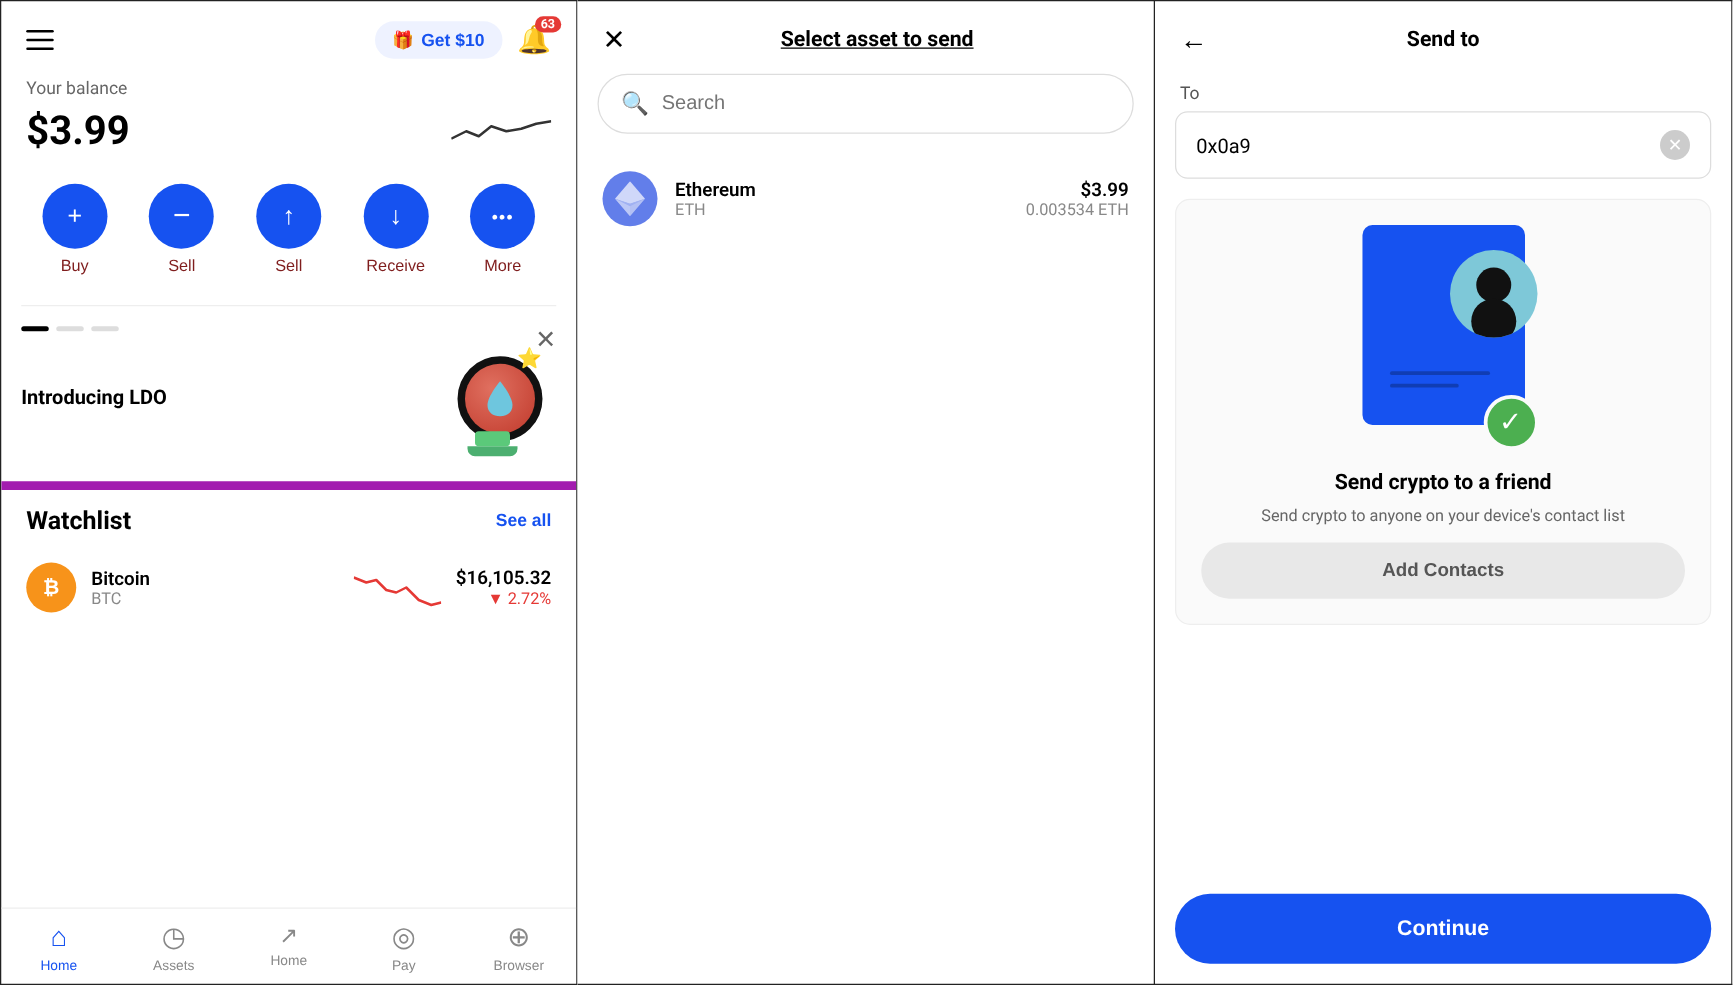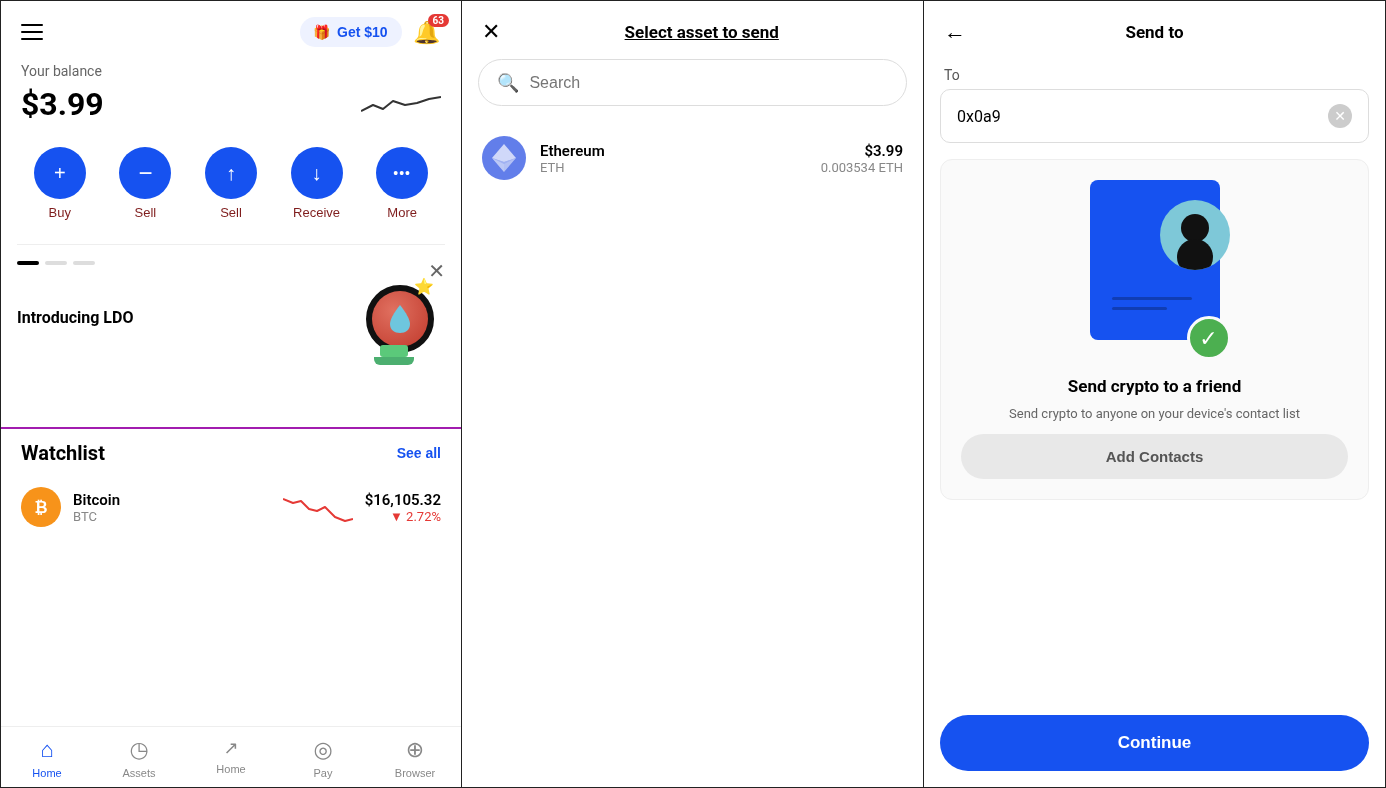--- a/index.html
+++ b/index.html
@@ -189,22 +189,21 @@
       max-width: 200px;
       line-height: 1.4;
     }
     .promo-image {
       width: 90px;
       height: 90px;
       position: relative;
     }
     .watchlist-section {
       padding: 12px 20px 8px;
-      border-top: 2px solid #a21caf;
-      margin-top: 42px;
+      border-top: 7px solid #a21caf;
     }
     .watchlist-header {
       display: flex;
       justify-content: space-between;
       align-items: center;
       margin-bottom: 14px;
     }
     .watchlist-title {
       font-size: 20px;
       font-weight: 700;

